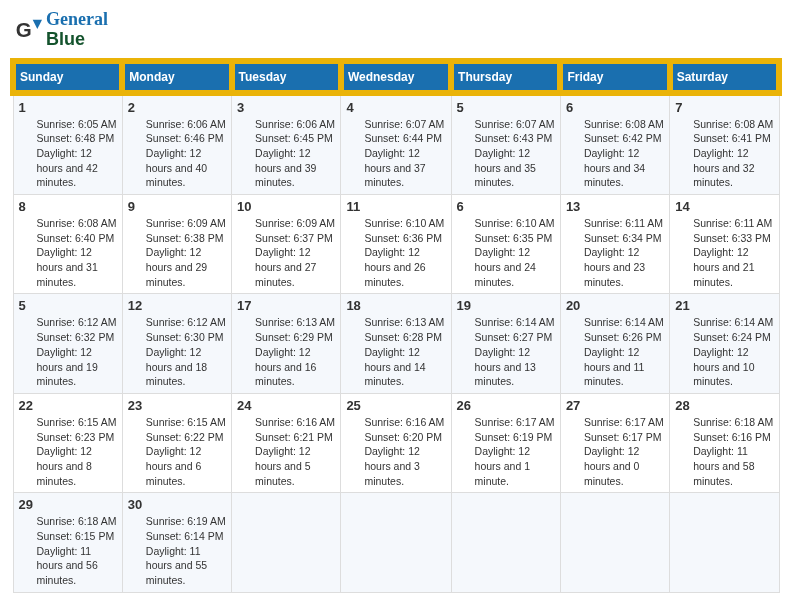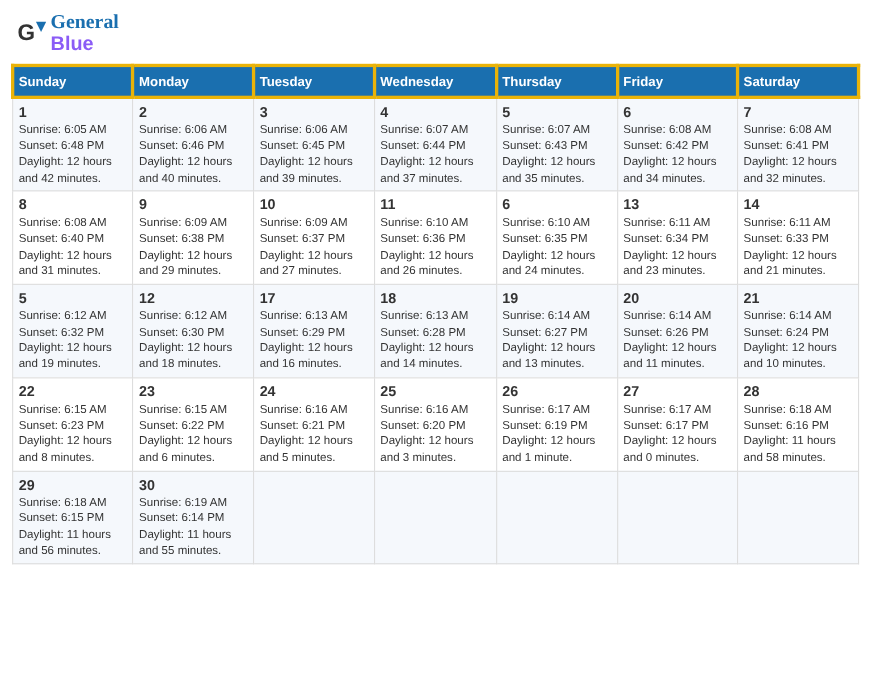--- a/index.html
+++ b/index.html
@@ -54,21 +54,21 @@
       border-collapse: collapse;
       font-size: 10.5px;
     }
     .calendar thead th {
       background-color: #1a6faf;
       color: #fff;
       padding: 6px 4px;
       text-align: left;
       font-size: 12px;
       font-weight: bold;
-      border: 3px solid #eab308;
+      border: 6px solid #eab308;
     }
     .calendar tbody td {
       border: 1px solid #ddd;
       vertical-align: top;
       padding: 4px 5px;
       width: 113px;
       min-height: 70px;
     }
     .calendar tbody tr:nth-child(odd) td {
       background-color: #f5f8fc;
@@ -80,37 +80,38 @@
       font-size: 13px;
       font-weight: bold;
       color: #333;
       display: block;
       margin-bottom: 2px;
     }
     .day-info {
       color: #333;
       line-height: 1.4;
       font-size: 10.5px;
+      margin-left: 18px;
     }
     .empty-cell {
       background-color: #f5f8fc;
     }
   </style>
 </head>
 <body>
 
 <div class="header">
   <div class="logo">
     <svg class="logo-icon" viewBox="0 0 30 30">
       <text x="2" y="22" font-size="22" font-weight="bold" fill="#333">G</text>
       <polygon points="20,4 30,4 25,14" fill="#1a6faf"></polygon>
     </svg>
     <div class="logo-text">
       <div><span>General</span></div>
-      <div style="color:#8b5cf6">Blue</div>
+      <div style="color:#14532d">Blue</div>
     </div>
   </div>
   <div class="title-block">
     <h1></h1>
     <h2></h2>
   </div>
 </div>
 
 <table class="calendar">
   <thead>

